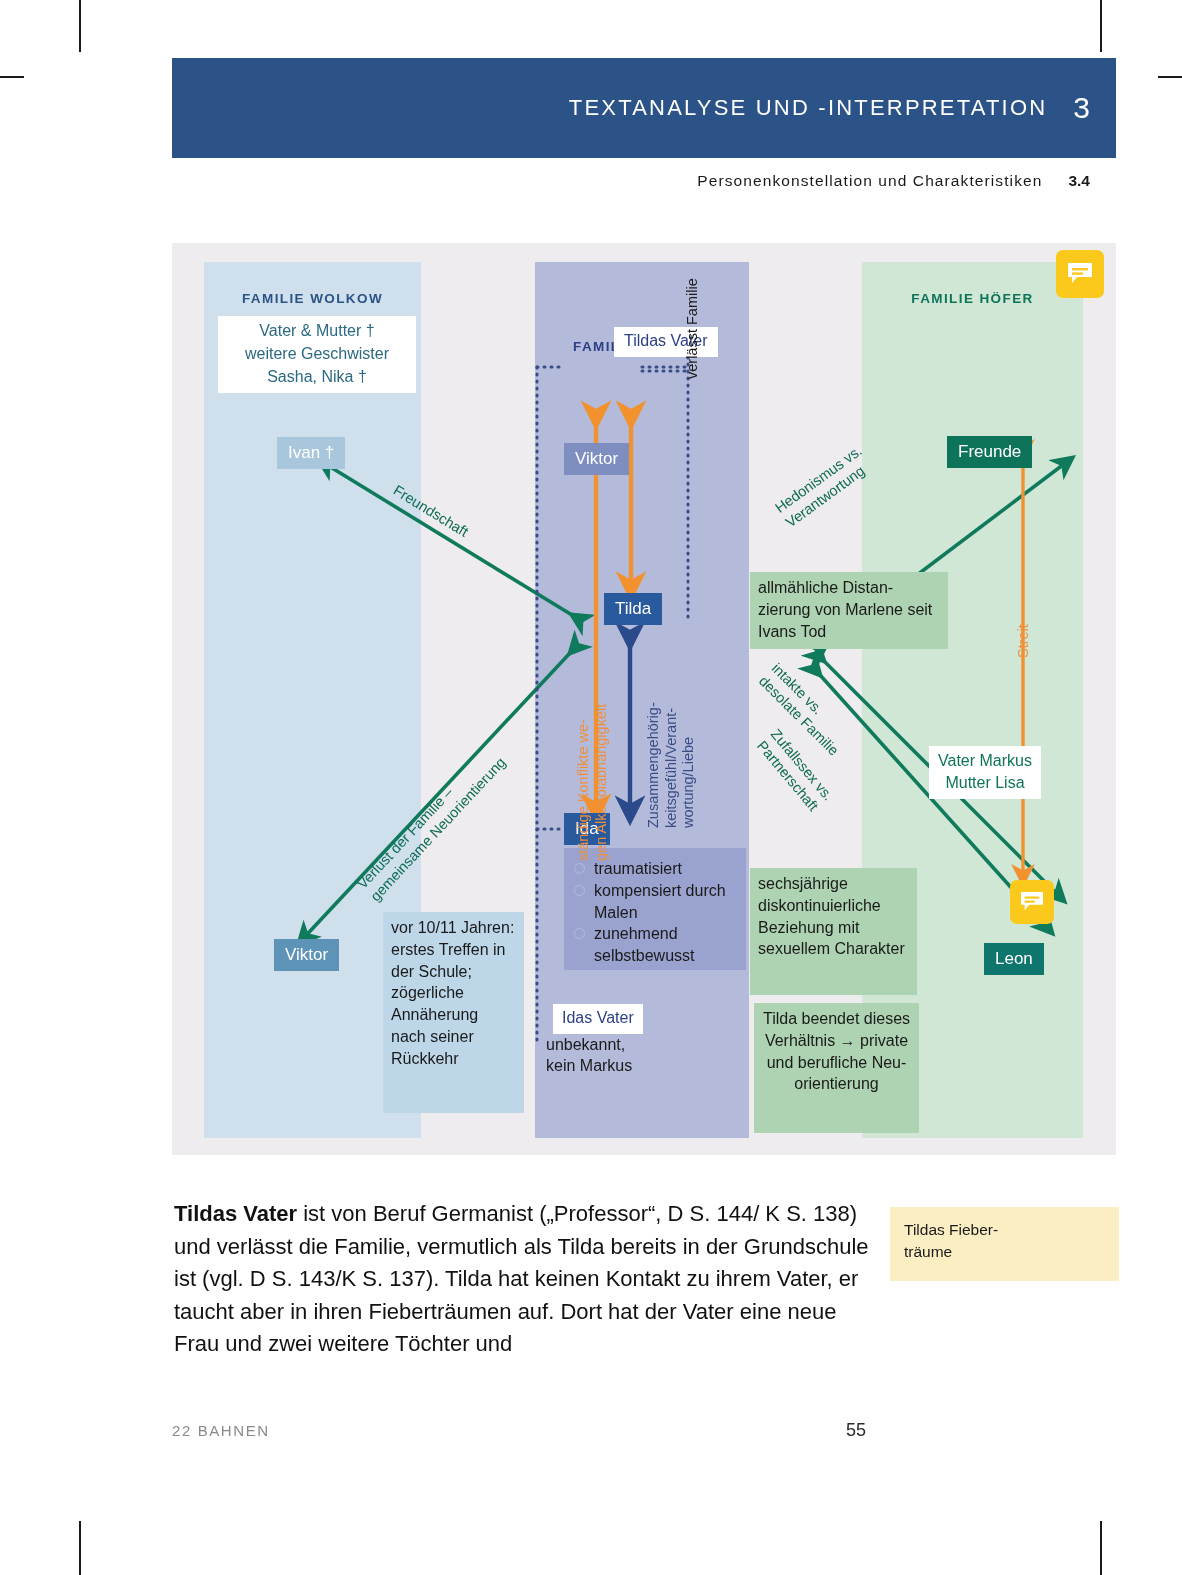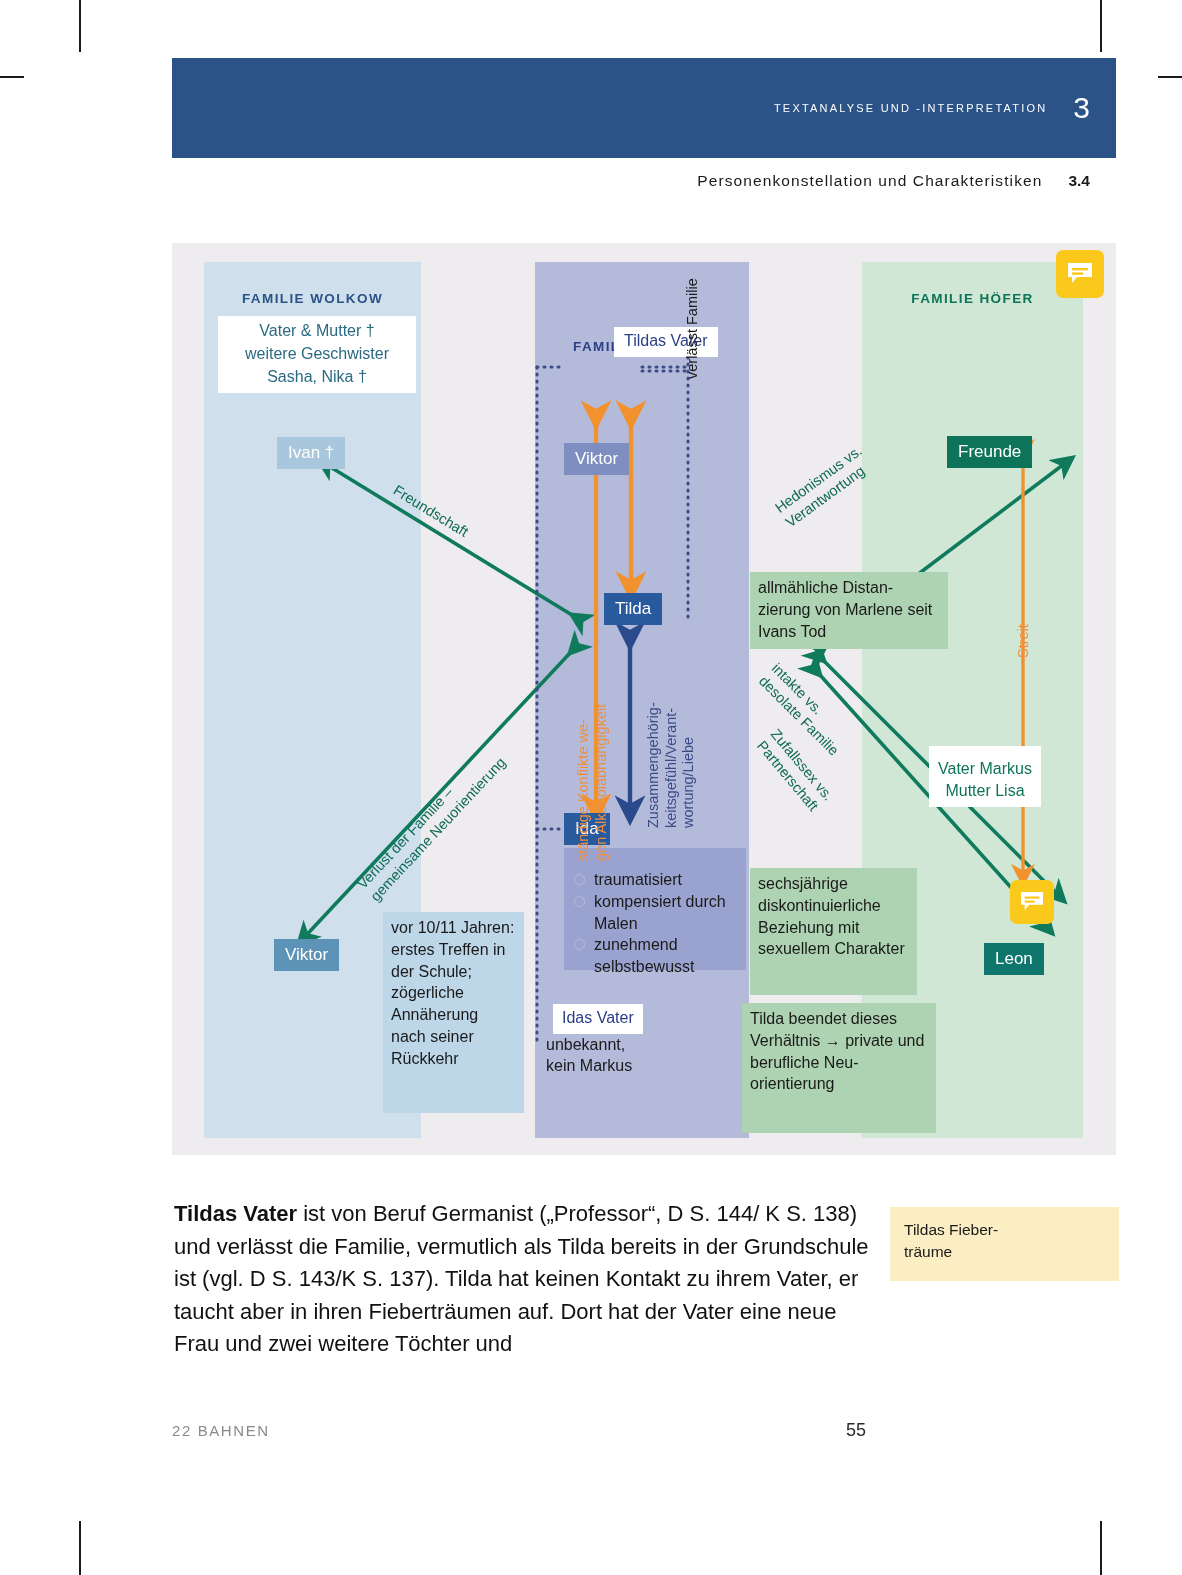--- a/index.html
+++ b/index.html
@@ -17,21 +17,21 @@
   #header-band{
     position:absolute;left:172px;top:58px;width:944px;height:100px;
     background:#2b5387;
   }
   #header-band .band-inner{
     position:absolute;right:0;top:0;height:100%;
     display:flex;align-items:center;justify-content:flex-end;gap:26px;
     padding-right:26px;box-sizing:border-box;
   }
   #chapter-title{
-    color:#ffffff;font-size:11px;letter-spacing:2.2px;font-weight:400;
+    color:#ffffff;font-size:22px;letter-spacing:2.2px;font-weight:400;
     white-space:nowrap;
   }
   #chapter-number{color:#ffffff;font-size:30px;font-weight:400;line-height:1;}
   #subheader{
     position:absolute;left:172px;top:172px;width:944px;
     display:flex;align-items:baseline;justify-content:flex-end;gap:26px;
     padding-right:26px;box-sizing:border-box;
   }
   #subheader .sub-title{
     color:#1a1a1a;font-size:15.5px;letter-spacing:1.1px;white-space:nowrap;
@@ -231,21 +231,21 @@
     </div>
 
     <div class="badge" style="left:432px;top:350px;background:#2a5a9e;">
       <span>Tilda</span>
     </div>
 
     <div class="badge" style="left:392px;top:570px;background:#2a5a9e;">
       <span>Ida</span>
     </div>
 
-    <div class="note lav" style="left:392px;top:605px;width:182px;height:122px;padding:21px 8px;">
+    <div class="note lav" style="left:392px;top:605px;width:182px;height:122px;padding:10px 8px;">
       <ul class="bullets">
         <li>
           <span class="dot"></span>
           <span>traumatisiert</span>
         </li>
         <li>
           <span class="dot"></span>
           <span>kompensiert durch Malen</span>
         </li>
         <li>
@@ -263,32 +263,32 @@
       <div>kein Markus</div>
     </div>
 
 
     <div class="badge" style="left:775px;top:193px;background:#0e7459;">
       <span>Freunde</span>
     </div>
 
     <div class="note green" style="left:578px;top:329px;width:198px;height:77px;">allmähliche Distan- zierung von Marlene seit Ivans Tod</div>
 
-    <div class="wbox center" style="left:757px;top:503px;padding:12px 9px 5px 9px;color:#0e7459;line-height:1.38;">
+    <div class="wbox center" style="left:757px;top:503px;padding:4px 9px 5px 9px;color:#0e7459;line-height:1.38;">
       <div>Vater Markus</div>
       <div>Mutter Lisa</div>
     </div>
 
     <div class="note green" style="left:578px;top:625px;width:167px;height:127px;">sechsjährige diskontinuierliche Beziehung mit sexuellem Charakter</div>
 
     <div class="badge" style="left:784px;top:700px;background:#0f766e;margin-left:28px;">
       <span>Leon</span>
     </div>
 
-    <div class="note green" style="left:570px;top:760px;width:194px;height:130px;">Tilda beendet dieses Verhältnis → private und berufliche Neu- orientierung</div>
+    <div class="note green" style="left:582px;top:760px;width:165px;height:130px;text-align:center;">Tilda beendet dieses Verhältnis → private und berufliche Neu- orientierung</div>
 
     <div class="arrow-label lbl-green" style="left:227px;top:239px;transform:rotate(31.5deg);">Freundschaft</div>
 
     <div class="arrow-label lbl-green" style="left:182px;top:638px;transform:rotate(-47deg);">
       <div>Verlust der Familie –</div>
       <div>gemeinsame Neuorientierung</div>
     </div>
 
     <div class="arrow-label lbl-dark" style="left:512px;top:136px;transform:rotate(-90deg);transform-origin:0 0;">verlässt Familie</div>
 

